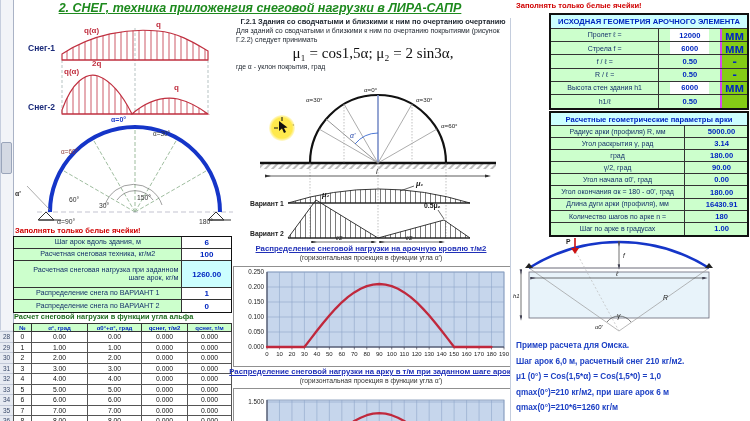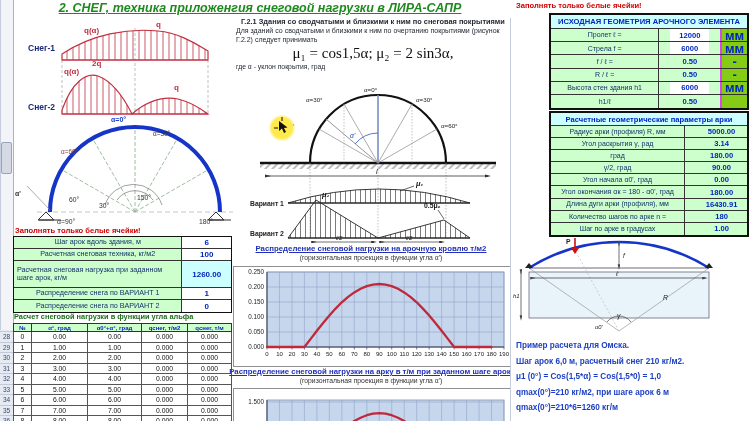--- a/index.html
+++ b/index.html
@@ -13,21 +13,21 @@
   
   #title{left:14px;top:1px;width:492px;text-align:center;color:#1e8a1e;font-size:12.5px;
          font-weight:bold;font-style:italic;text-decoration:underline;white-space:nowrap;}
   
   .rednote{color:#d00000;font-weight:bold;font-size:7.6px;}
   #note-left{left:15px;top:226px;}
   #param-table{left:13px;top:236px;width:219px;border:1px solid #111;box-sizing:border-box;}
   .prow{display:flex;box-sizing:border-box;border-bottom:1px solid #333;}
   .prow:last-child{border-bottom:none;}
   .pl{width:170px;box-sizing:border-box;border-right:1px solid #333;background:#ccffcc;color:#14306a;
-      font-size:7.2px;display:flex;align-items:center;justify-content:center;text-align:left;padding:0 3px;line-height:1.15;}
+      font-size:7.2px;display:flex;align-items:center;justify-content:center;text-align:right;padding:0 3px;line-height:1.15;}
   .pv{width:49px;box-sizing:border-box;display:flex;align-items:center;justify-content:center;
       color:#0026c0;font-weight:bold;font-size:8px;}
   .white{background:#fff;} .cyan{background:#ccffff;} .green{background:#ccffcc;}
   #calc-title{left:14px;top:312px;color:#1f6b1f;font-weight:bold;font-size:7.4px;white-space:nowrap;}
   #dt-head{left:13px;top:323px;display:flex;height:9px;}
   .hcell{box-sizing:border-box;border:1px solid #333;border-left:none;background:#ccffcc;color:#0026c0;
          font-weight:bold;font-size:6px;display:flex;align-items:center;justify-content:center;white-space:nowrap;overflow:hidden;}
   .hcell:first-child{border-left:1px solid #333;}
   #dt-body{left:13px;top:332px;}
   .drow{display:flex;height:10.5px;}
@@ -253,21 +253,21 @@
       <div class="drow">
         <div class="dcell" style="width: 19px;">8</div>
         <div class="dcell" style="width: 56px;">8.00</div>
         <div class="dcell" style="width: 54px;">8.00</div>
         <div class="dcell" style="width: 46px;">0.000</div>
         <div class="dcell" style="width: 44px;">0.000</div>
       </div>
     </div>
 
   <div id="g21" class="abs">
-    <div class="h">Г.2.1 Здания со сводчатыми и близкими к ним по снеговая покрытиями</div>
+    <div class="h">Г.2.1 Здания со сводчатыми и близкими к ним по очертанию очертанию</div>
     <div class="b">Для зданий со сводчатыми и близкими к ним по очертанию покрытиями (рисунок Г.2.2) следует принимать</div>
     <div class="f">μ₁ = cos1,5α; μ₂ = 2 sin3α,</div>
     <div class="n">где α - уклон покрытия, град</div>
   </div>
 
   <svg id="mid-svg" class="abs" style="left:248px;top:56px" width="260" height="187" viewBox="0 0 260 187">
     <defs>
       <pattern id="vh" patternUnits="userSpaceOnUse" width="5" height="8">
         <line x1="2.5" y1="0" x2="2.5" y2="8" stroke="#444" stroke-width="0.7"></line>
       </pattern>

